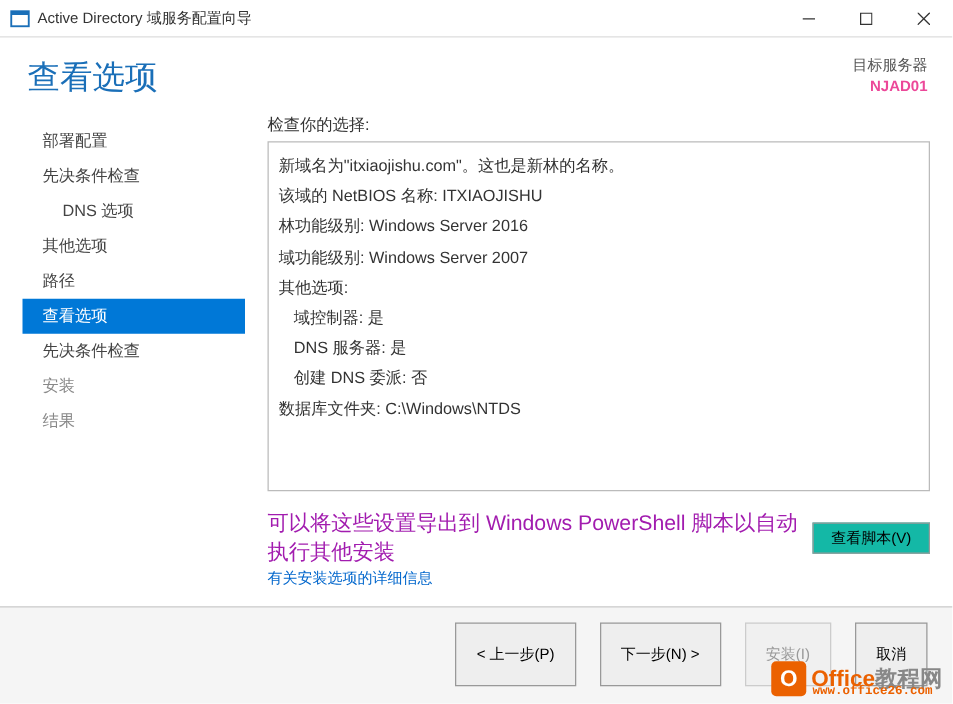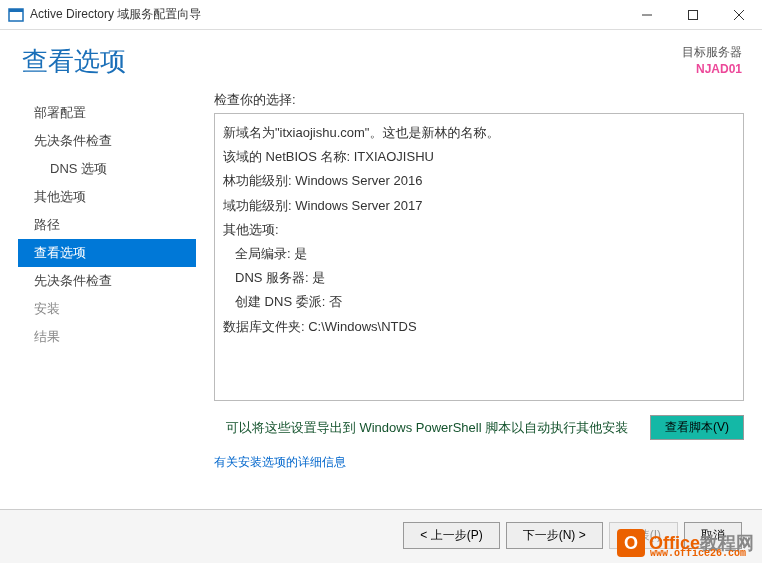--- a/index.html
+++ b/index.html
@@ -24,28 +24,28 @@
     .sidebar-item.indent { padding-left: 32px; }
     .sidebar-item.selected { background: #0078d7; color: #fff; }
     
     .main-col { flex: 1; padding-left: 18px; display: flex; flex-direction: column; }
     .check-label { font-size: 13px; color: #333; margin-bottom: 4px; }
     .review-box { border: 1px solid #bbb; height: 290px; overflow-y: scroll; padding: 4px 8px; font-size: 13px; color: #333; line-height: 1.4; background: #fff; }
     .review-box p { margin: 6px 0; }
     .review-box p.indent { padding-left: 12px; }
     
     .export-row { display: flex; align-items: center; margin-top: 14px; gap: 10px; }
-    .export-text { flex: 1; font-size: 13px; color: #14532d; text-align: center; }
+    .export-text { flex: 1; font-size: 17px; color: #a21caf; }
     .script-btn { padding: 3px 14px; font-size: 12px; border: 1px solid #999; background: #14b8a6; cursor: pointer; }
     
-    .link-row { margin-top: 12px; }
+    .link-row { margin-top: 0; }
     .link-row a { color: #0066cc; font-size: 12px; text-decoration: none; }
     
     .footer { position: absolute; bottom: 0; left: 0; right: 0; border-top: 1px solid #ccc; padding: 12px 20px 14px; display: flex; justify-content: flex-end; gap: 6px; background: #f5f5f5; }
-    .footer button { padding: 4px 16px; font-size: 12px; border: 1px solid #999; background: #eee; cursor: pointer; }
+    .footer button { padding: 16px 16px; font-size: 12px; border: 1px solid #999; background: #eee; cursor: pointer; margin-left: 13px; }
     .footer button:disabled { color: #999; cursor: default; background: #f0f0f0; border-color: #ccc; }
     
     .watermark { position: absolute; bottom: 6px; right: 8px; display: flex; align-items: center; gap: 4px; pointer-events: none; }
     .wm-icon { width: 28px; height: 28px; background: #eb6100; border-radius: 4px; display: flex; align-items: center; justify-content: center; color: #fff; font-weight: bold; font-size: 18px; font-family: Arial; }
     .wm-text { font-size: 18px; color: #eb6100; font-weight: 600; font-family: Arial; }
     .wm-text .grey { color: #888; }
     .wm-sub { position: absolute; bottom: -2px; right: 8px; font-size: 10px; color: #eb6100; font-family: Liberation Mono, monospace; }
   </style>
 </head>
 <body>
@@ -97,23 +97,23 @@
       <div class="sidebar-item enabled">先决条件检查</div>
       <div class="sidebar-item">安装</div>
       <div class="sidebar-item">结果</div>
     </div>
   <div class="main-col">
     <div class="check-label">检查你的选择:</div>
     <div class="review-box" id="review-box">
         <p>新域名为"itxiaojishu.com"。这也是新林的名称。</p>
         <p>该域的 NetBIOS 名称: ITXIAOJISHU</p>
         <p>林功能级别: Windows Server 2016</p>
-        <p>域功能级别: Windows Server 2017</p>
+        <p>域功能级别: Windows Server 2007</p>
         <p>其他选项:</p>
-        <p class="indent">全局编录: 是</p>
+        <p class="indent">域控制器: 是</p>
         <p class="indent">DNS 服务器: 是</p>
         <p class="indent">创建 DNS 委派: 否</p>
         <p>数据库文件夹: C:\Windows\NTDS</p>
       </div>
     <div class="export-row">
       <div class="export-text">可以将这些设置导出到 Windows PowerShell 脚本以自动执行其他安装</div>
       <button class="script-btn">查看脚本(V)</button>
     </div>
     <div class="link-row">
       <a href="#">有关安装选项的详细信息</a>

